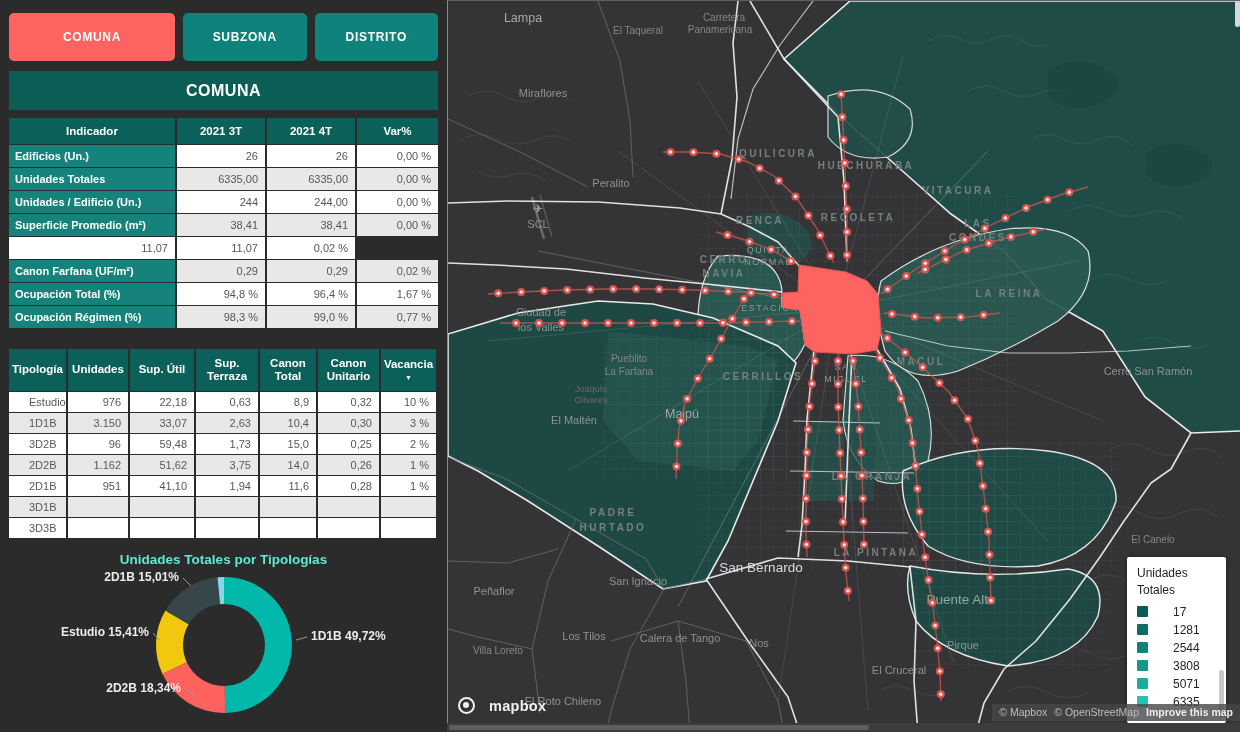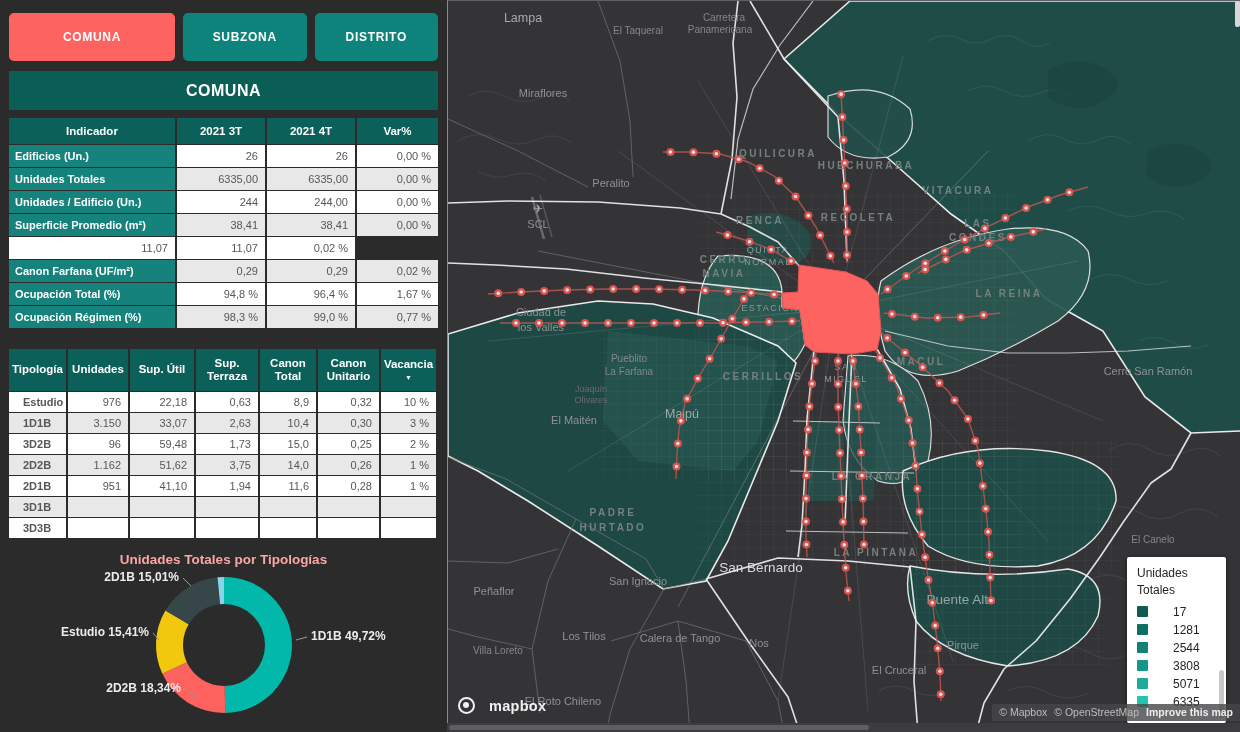--- a/index.html
+++ b/index.html
@@ -17,25 +17,25 @@
   .ind-cols{grid-template-columns:166px 88px 88px 81px;}
   .typ-cols{grid-template-columns:57px 60px 64px 62px 56px 61px 55px;}
   .hcell{background:#0B6159;color:#FFF;font-weight:700;font-size:11.5px;display:flex;align-items:center;justify-content:center;text-align:center;}
   #indicators-head .hcell{height:26px;}
   #typology-head .hcell{height:42px;line-height:1.15;flex-direction:column;padding:0 2px;}
   .sort-arrow{font-size:7px;margin-top:2px;color:#fff;}
   .ind-label{background:#15837B;color:#FFF;font-size:11px;font-weight:600;display:flex;align-items:center;padding-left:6px;height:22px;text-align:center;}
   .val{font-size:11px;color:#575757;display:flex;align-items:center;justify-content:flex-end;padding-right:7px;height:22px;background:#FFF;}
   .row-odd .val{background:#E8E8E8;}
   .typ-table-row .val{height:20px;}
-  .typ-table-row .val.t-name{justify-content:flex-start;padding-left:14px;font-weight:bold;}
+  .typ-table-row .val.t-name{justify-content:flex-start;padding-left:20px;}
   #indicators-table{margin-top:8px;}
   #typology-table{margin-top:21px;}
 
-  .chart-title{margin-top:14px;text-align:center;color:#fca5a5;font-size:13.5px;font-weight:700;}
+  .chart-title{margin-top:14px;text-align:center;color:#5eead4;font-size:13.5px;font-weight:700;}
   #donut-svg{display:block;margin:0 auto;}
   .donut-label{fill:#ECECEC;font-size:12px;font-weight:700;font-family:inherit;}
   .donut-leader{stroke:#9A9A9A;stroke-width:1;fill:none;}
 
   
   .map-wrap{position:relative;width:793px;height:732px;flex:none;}
   .map-container{position:relative;width:793px;height:723px;background:#333336;border-left:1px solid #8A8A8A;border-top:1px solid #606063;box-sizing:border-box;overflow:hidden;}
   #map-svg{position:absolute;left:0;top:0;}
   .hscroll{height:9px;background:#3C3C3E;position:relative;}
   .hscroll-thumb{position:absolute;left:2px;top:2px;height:5px;width:420px;background:#5E5E60;border-radius:3px;}

